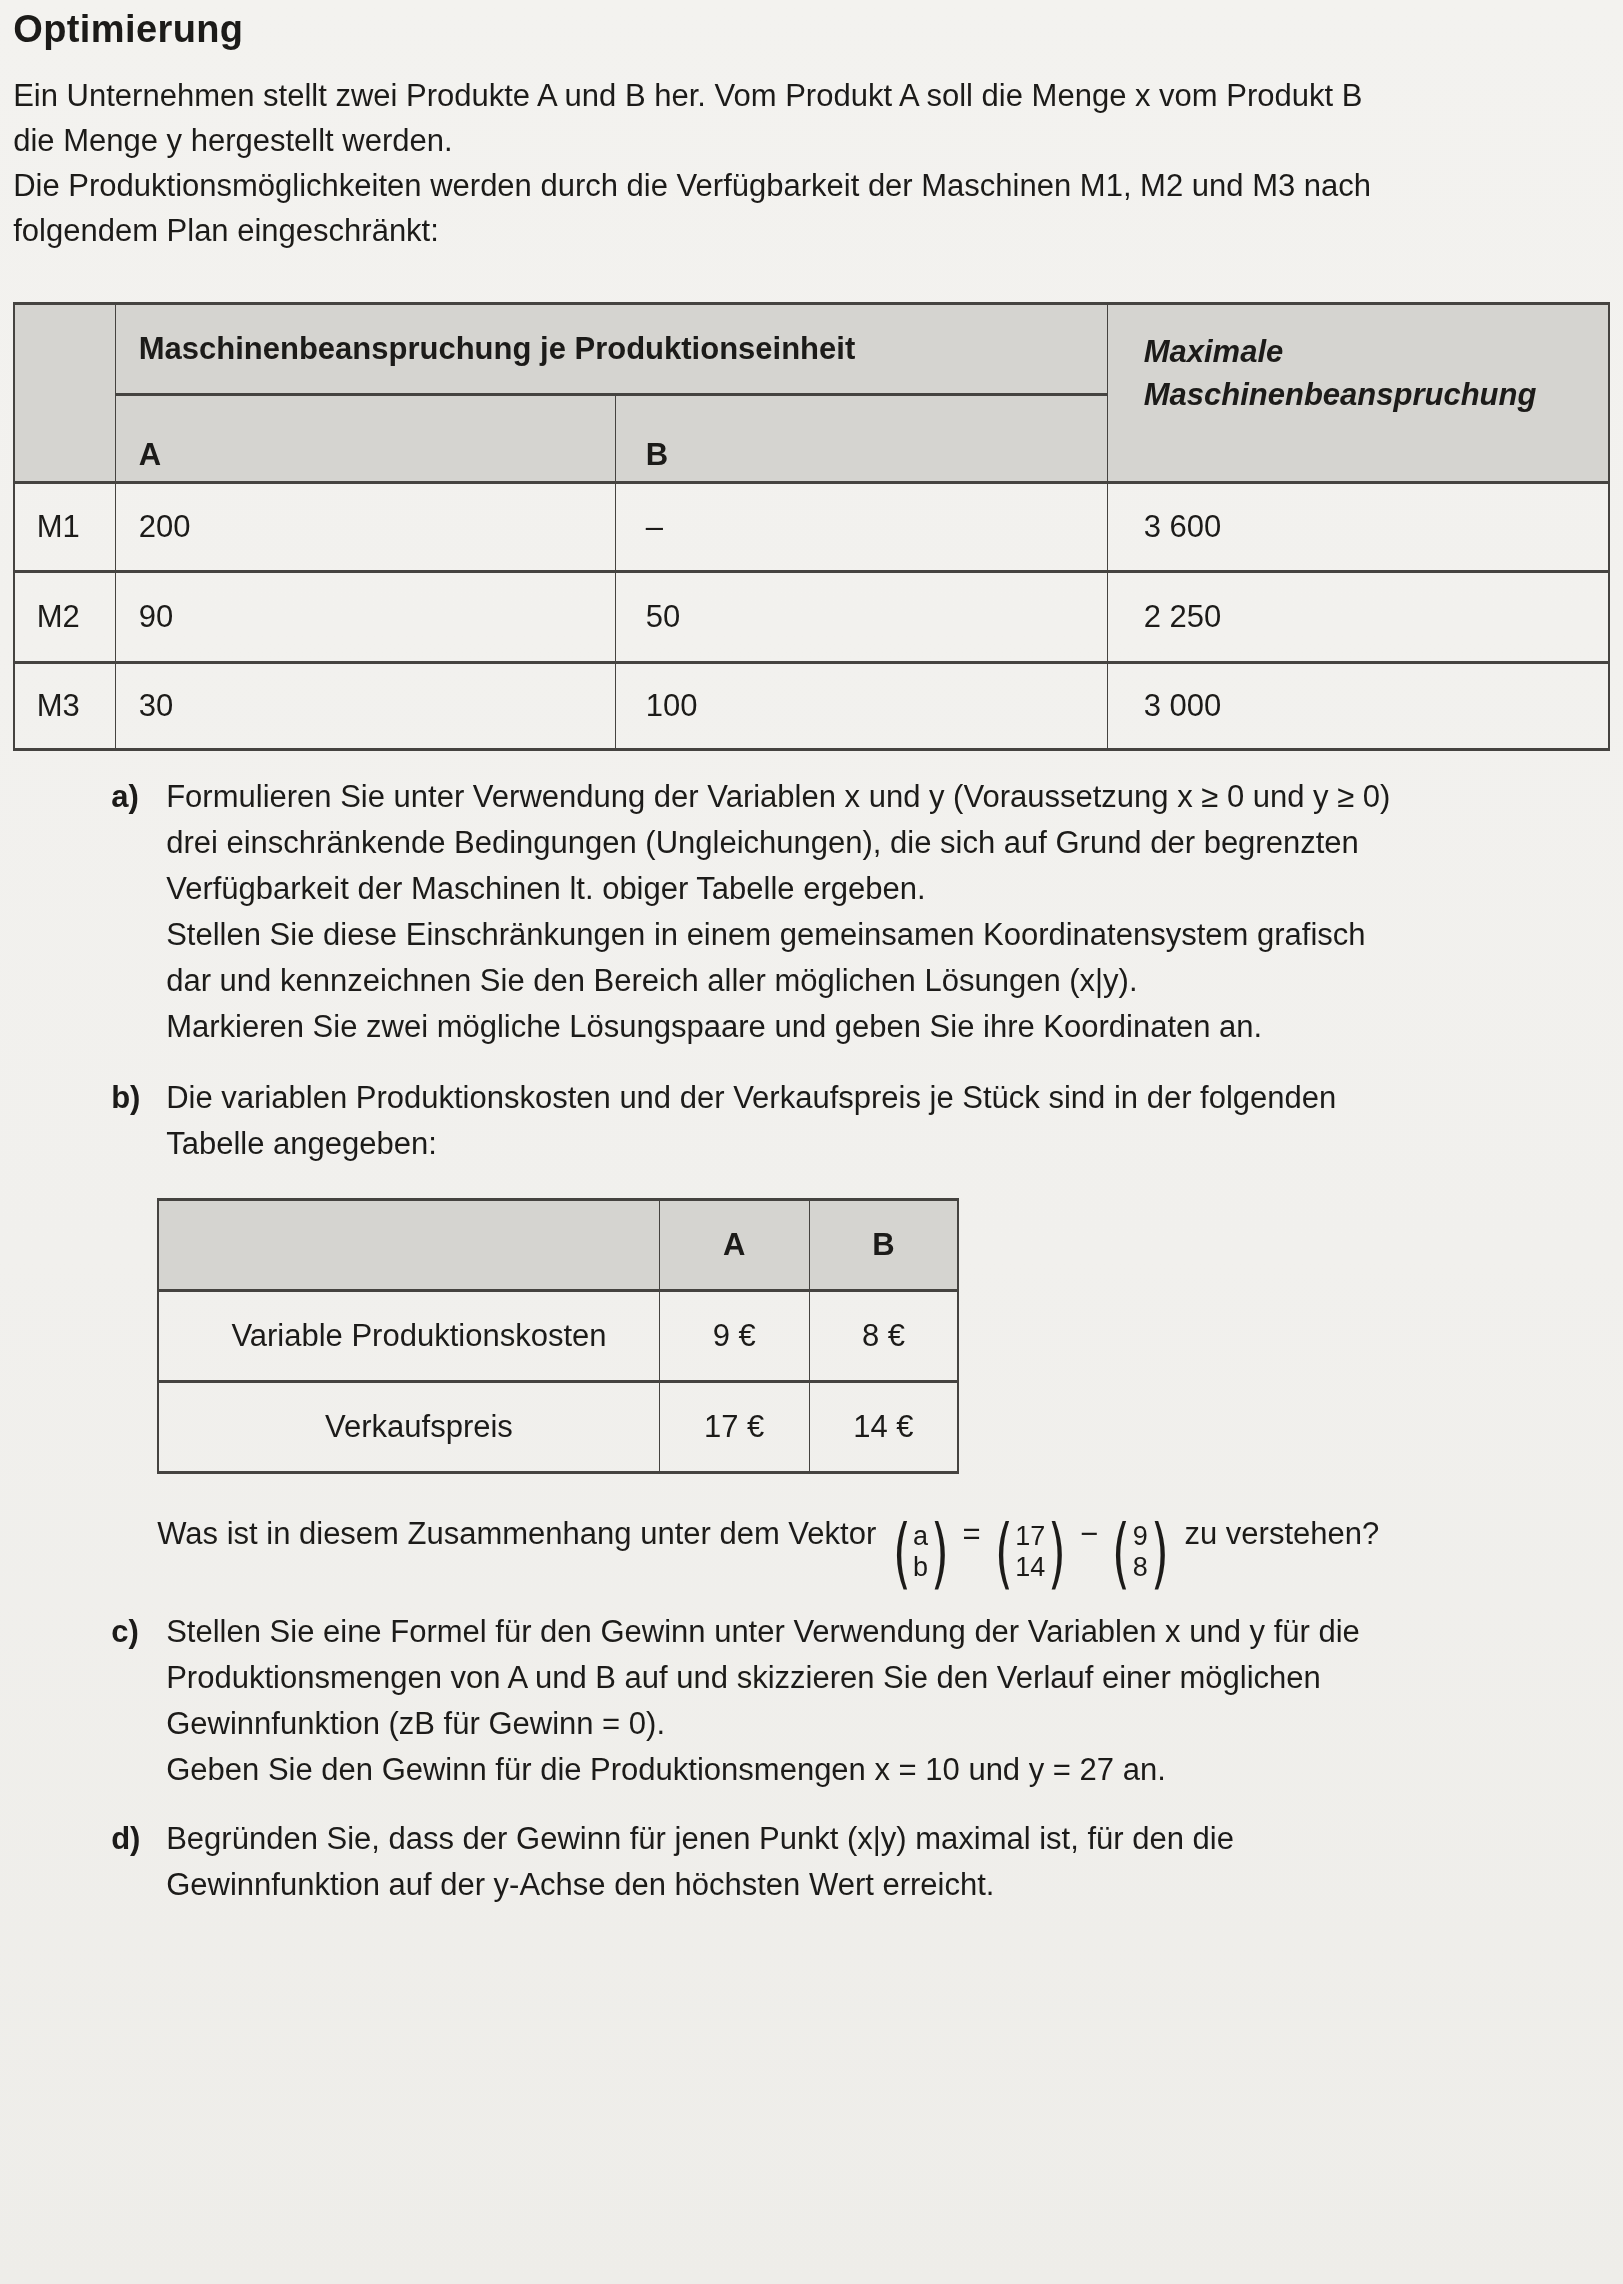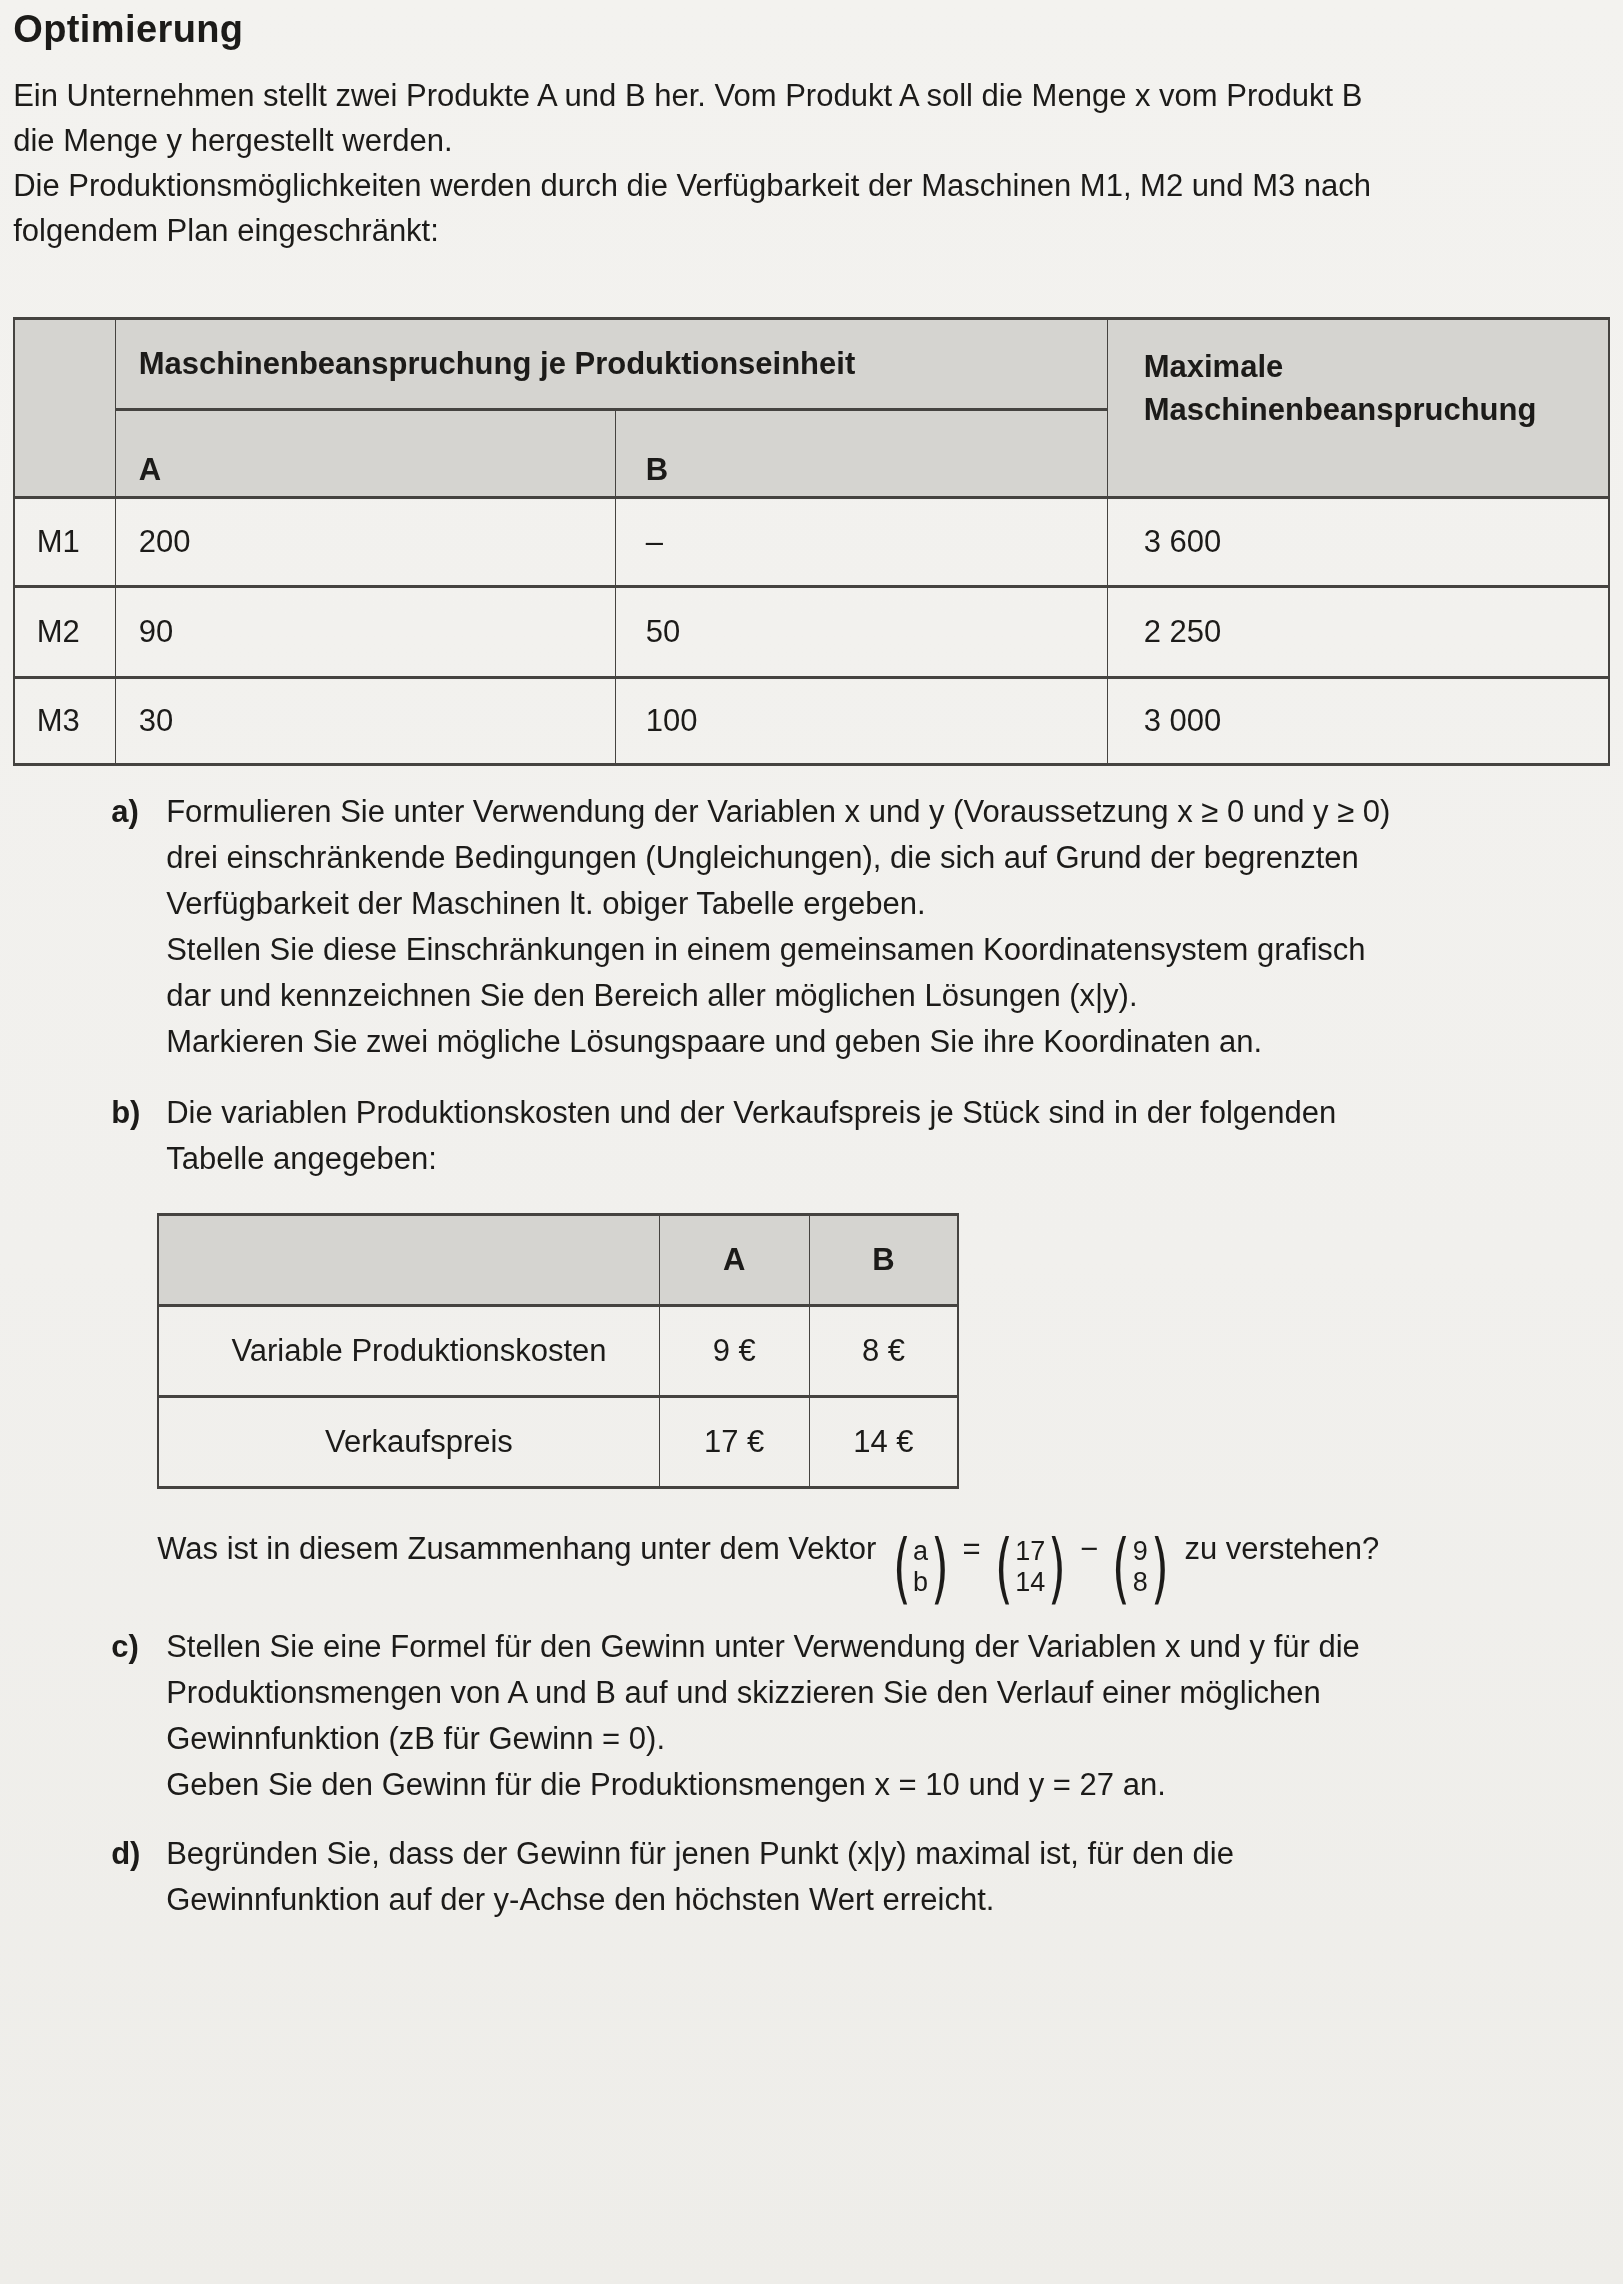--- a/index.html
+++ b/index.html
@@ -22,35 +22,35 @@
     letter-spacing:0.4px;
   }
   .body-text{
     font-size:31px;line-height:45px;white-space:pre-line;margin:0;
   }
   .intro1{margin-top:31px;}
   .intro2{margin-top:21.5px;}
 
   
   table{border-collapse:collapse;table-layout:fixed;}
-  .t1{margin-top:64px;width:1595px;}
+  .t1{margin-top:49px;width:1595px;}
   .t1 td,.t2 td{
     border:1.7px solid #454340;
     border-top-width:3.3px;border-bottom-width:3.3px;
     box-sizing:border-box;
     font-size:31px;
     padding:0 0 0 23px;
     vertical-align:middle;
   }
   .t1{border:2.5px solid #454340;}
   .t1 .hdr-cell{background:#d5d4d0;font-weight:bold;}
   .t1 .corner{background:#d5d4d0;}
   .t1 .hdrmax{
     background:#d5d4d0;font-weight:bold;white-space:pre-line;
-    vertical-align:top;padding-top:25px;line-height:43px;padding-left:36px;
+    vertical-align:top;padding-top:25px;line-height:43px;padding-left:36px;font-style:italic;
   }
   .t1 .sub{vertical-align:bottom;padding-bottom:8.3px;}
   .t1 .c-label{padding-left:21.5px;}
   .t1 .c-b{padding-left:30px;}
   .t1 .c-max{padding-left:36px;}
 
   
   .aufgabe{
     margin:126px 0 0 106px;
     font-size:32px;font-style:italic;line-height:41px;

